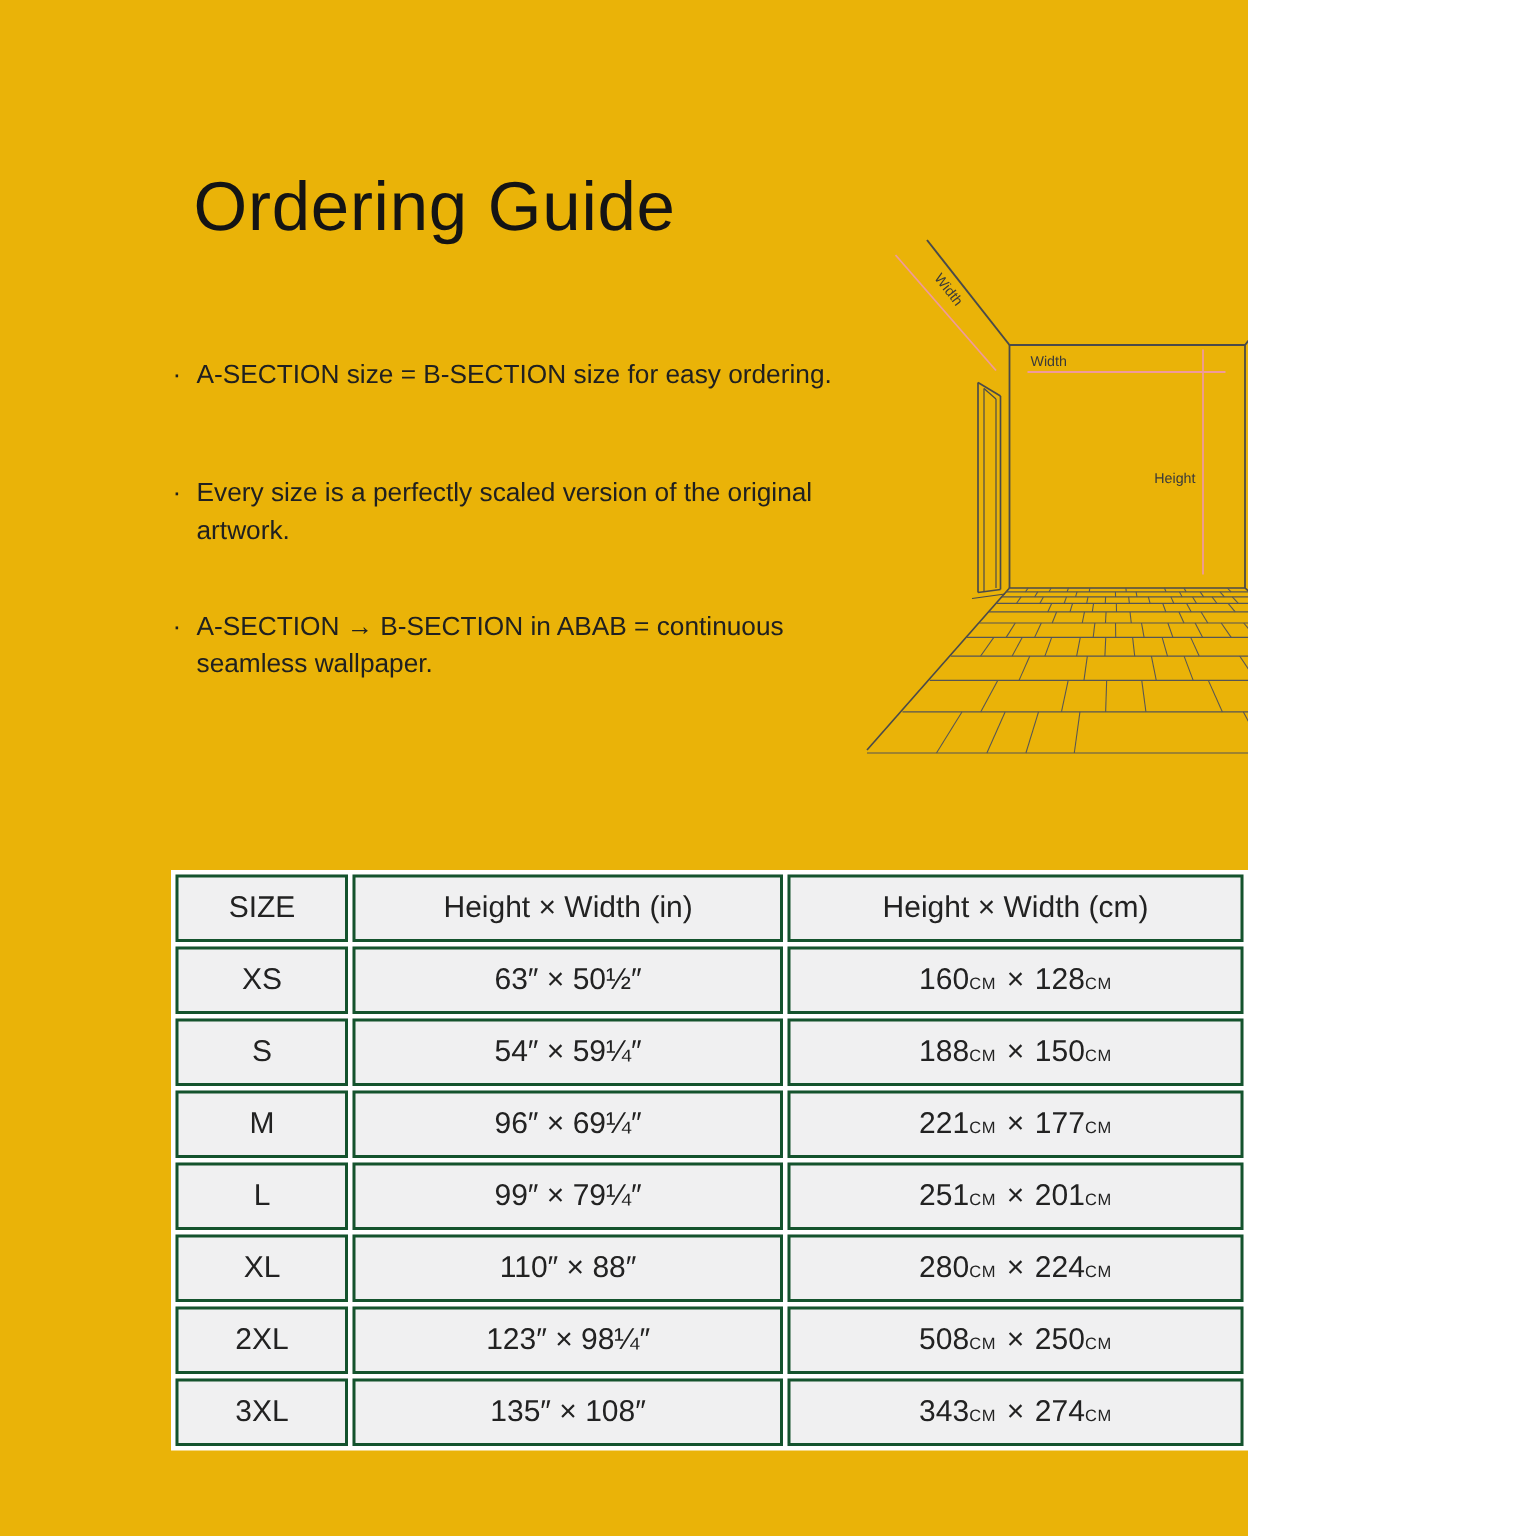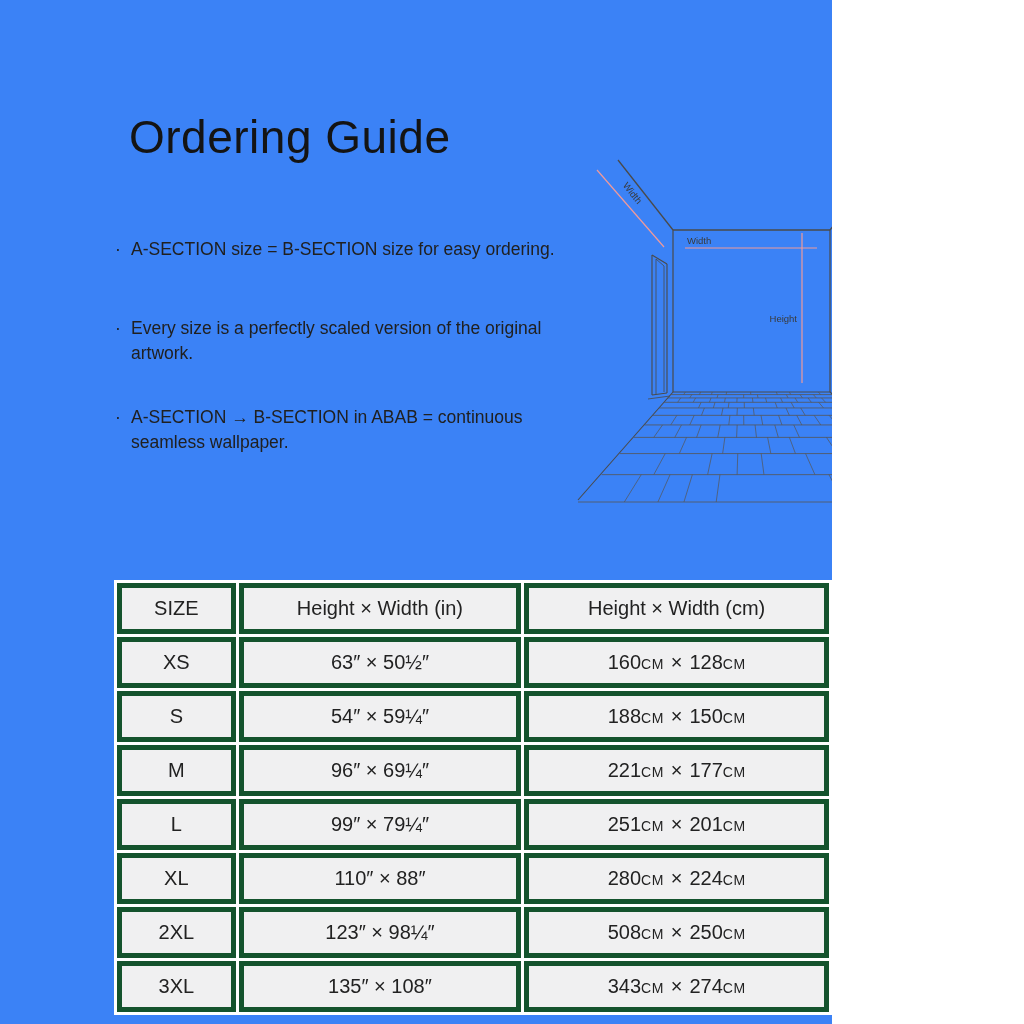--- a/index.html
+++ b/index.html
@@ -1,17 +1,17 @@
 <!DOCTYPE html>
 <html><head>
 <meta charset="utf-8">
 <style>
   html,body{margin:0;padding:0;background:#ffffff;}
   #canvas{
-    position:relative;width:832px;height:1024px;background:#3b82f6;overflow:hidden;
+    position:relative;width:832px;height:1024px;background:#eab308;overflow:hidden;
     font-family:"Liberation Sans",sans-serif;color:#1c1c1c;
   }
   
   .page-title{
     position:absolute;left:129px;top:110px;
     font-size:46px;font-weight:400;letter-spacing:0.5px;color:#141414;
   }
   
   .bullet{position:absolute;left:115px;font-size:17.5px;line-height:25px;color:#202020;}
   .bullet .marker{position:absolute;left:0;top:0;}
@@ -23,29 +23,29 @@
   #room-svg{position:absolute;left:560px;top:140px;width:400px;height:380px;}
   #room-svg text{font-family:"Liberation Sans",sans-serif;fill:#3a3a3a;}
   .dim-label{font-size:9.5px;}
   
   table.size-table{
     position:absolute;left:114px;top:580px;
     border-collapse:separate;border-spacing:3px;background:#ffffff;
     table-layout:fixed;
   }
   table.size-table td,table.size-table th{
-    background:#f0f0f1;border:5px solid #14532d;
+    background:#f0f0f1;border:2px solid #14532d;
     text-align:center;vertical-align:middle;
     font-size:20px;font-weight:400;color:#222;
     height:41px;padding:0 4px;
   }
   th.col-size, td.col-size{width:120px;}
   th.col-in,   td.col-in{width:336px;margin-left:20px;}
   th.col-cm,   td.col-cm{width:338px;margin-left:35px;}
-  .unit{font-size:14px;letter-spacing:0.5px;text-align:center;}
+  .unit{font-size:11px;letter-spacing:0.5px;text-align:center;}
   .times{margin:0 7px;}
 </style>
 </head>
 <body>
 
 <div id="canvas">
 
   <div class="page-title">Ordering Guide</div>
 
   <div>

